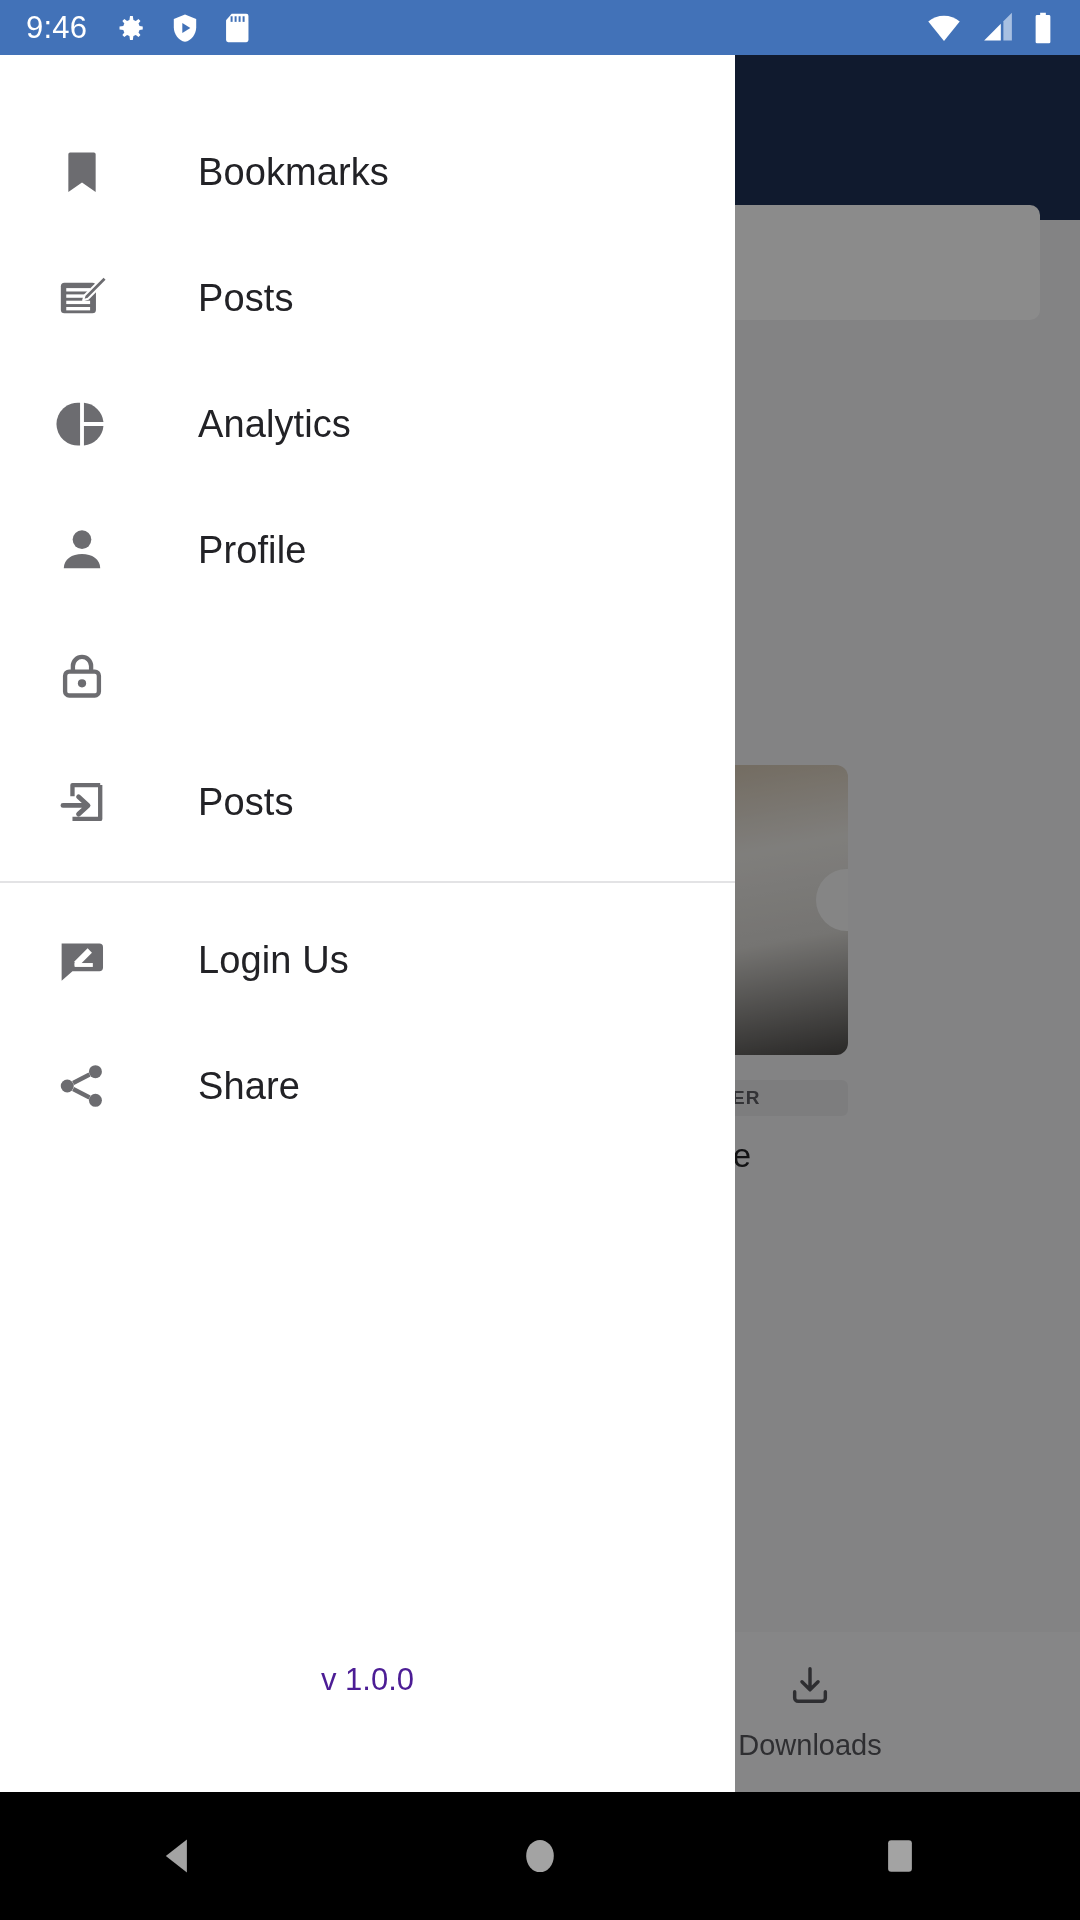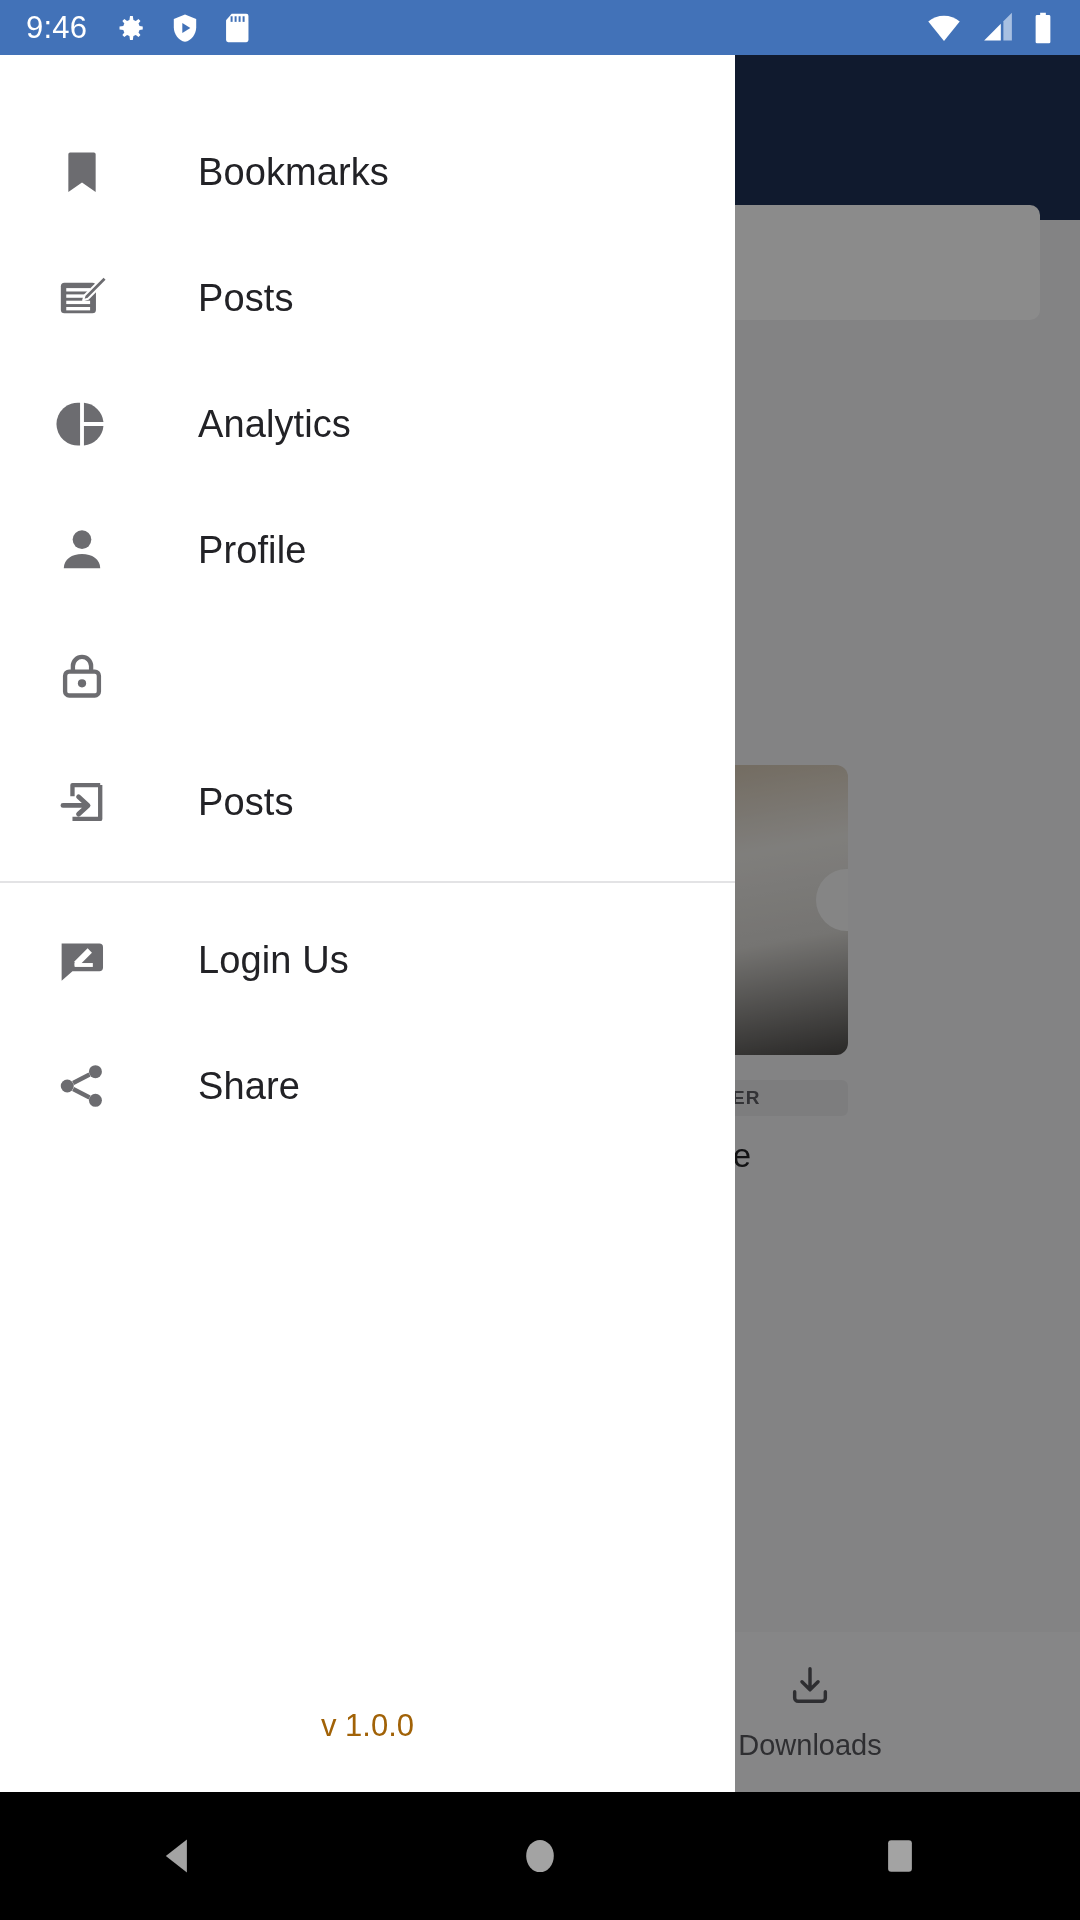--- a/index.html
+++ b/index.html
@@ -76,22 +76,22 @@
   .drawer-list { padding-top:54px; }
   .drawer-item {
     height:126px; display:flex; align-items:center; padding-left:42px;
   }
   .di-icon { width:80px; display:flex; align-items:center; justify-content:center; }
   .di-label {
     margin-left:76px; font-size:38px; color:#222226; letter-spacing:.1px;
   }
   .drawer-divider { height:2px; background:#e3e3e5; margin:16px 0 14px 0; }
   #drawer-version {
-    margin-top:auto; text-align:center; font-size:31px; color:#a16207;
-    padding-bottom:48px;
+    margin-top:auto; text-align:center; font-size:31px; color:#4c1d95;
+    padding-bottom:94px;
   }
 
   
   #navbar {
     position:absolute; bottom:0; left:0; width:1080px; height:128px;
     background:#000; display:flex; align-items:center; z-index:50;
   }
   .nav-btn { flex:1; display:flex; align-items:center; justify-content:center; }
 </style>
 </head>

